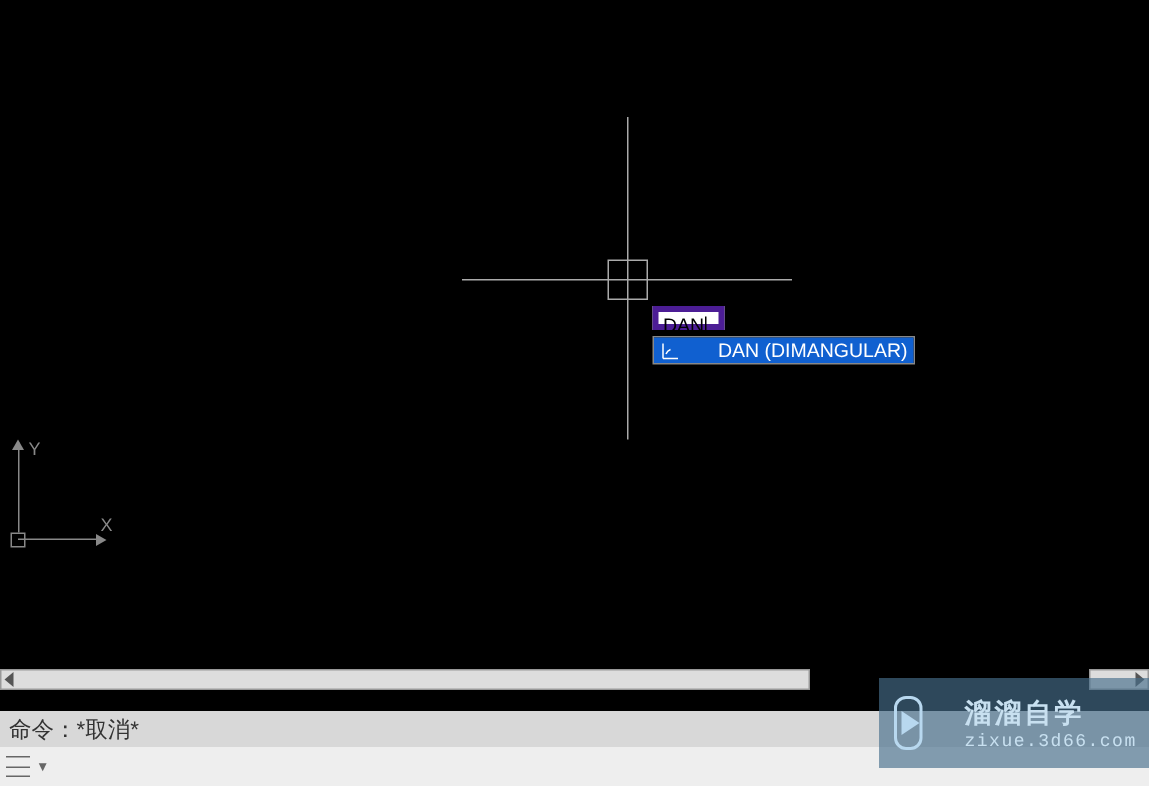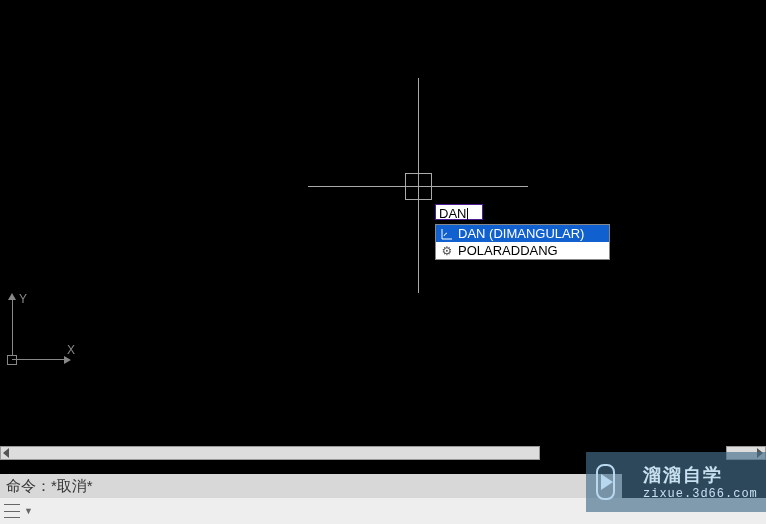--- a/index.html
+++ b/index.html
@@ -113,21 +113,21 @@
       color: #888;
       font-size: 12px;
     }
     .dynamic-input {
       position: absolute;
       top: 204px;
       left: 435px;
       width: 48px;
       height: 16px;
       background: #fff;
-      border: 1px solid #4c1d95;
+      border: 4px solid #4c1d95;
       font-size: 13px;
       padding: 1px 3px;
       color: #000;
     }
     .text-cursor {
       display: inline-block;
       width: 1px;
       height: 14px;
       background: #000;
       vertical-align: middle;
@@ -146,20 +146,21 @@
       padding: 1px 4px;
       display: flex;
       align-items: center;
       gap: 4px;
       color: #000;
       cursor: pointer;
     }
     .autocomplete-item.selected {
       background: #1060d0;
       color: #fff;
+      justify-content: space-between;
     }
     .ac-icon {
       width: 14px;
       height: 14px;
       display: inline-flex;
       align-items: center;
       justify-content: center;
       font-size: 11px;
     }
     .gear-icon::before {
@@ -207,21 +208,21 @@
       width: 0;
       height: 0;
       border-top: 5px solid transparent;
       border-bottom: 5px solid transparent;
       border-left: 6px solid #555;
     }
     .command-history {
       position: absolute;
       bottom: 26px;
       left: 0;
-      width: 622px;
+      width: 766px;
       height: 24px;
       background: #d8d8d8;
       color: #333;
       font-size: 15px;
       padding: 2px 6px;
       display: flex;
       align-items: center;
       margin-top: 18px;
     }
     .command-input-row {
@@ -331,24 +332,20 @@
 
   <div class="autocomplete">
     <div class="autocomplete-item selected">
       <span class="ac-icon dim-icon">
         <svg width="14" height="14" viewBox="0 0 14 14">
             <path d="M2 12 L2 2 M2 12 L12 12 M4 9 A5 5 0 0 1 7 6" stroke="#fff" stroke-width="1" fill="none"></path>
           </svg>
       </span>
       <span>DAN (DIMANGULAR)</span>
     </div>
-    <div class="autocomplete-item">
-      <span class="ac-icon gear-icon"></span>
-      <span>POLARADDANG</span>
-    </div>
   </div>
 </div>
 
 <div class="scrollbar-h">
   <div class="scroll-arrow-l"></div>
 </div>
 <div class="scrollbar-h-right">
   <div class="scroll-arrow-r"></div>
 </div>
 

